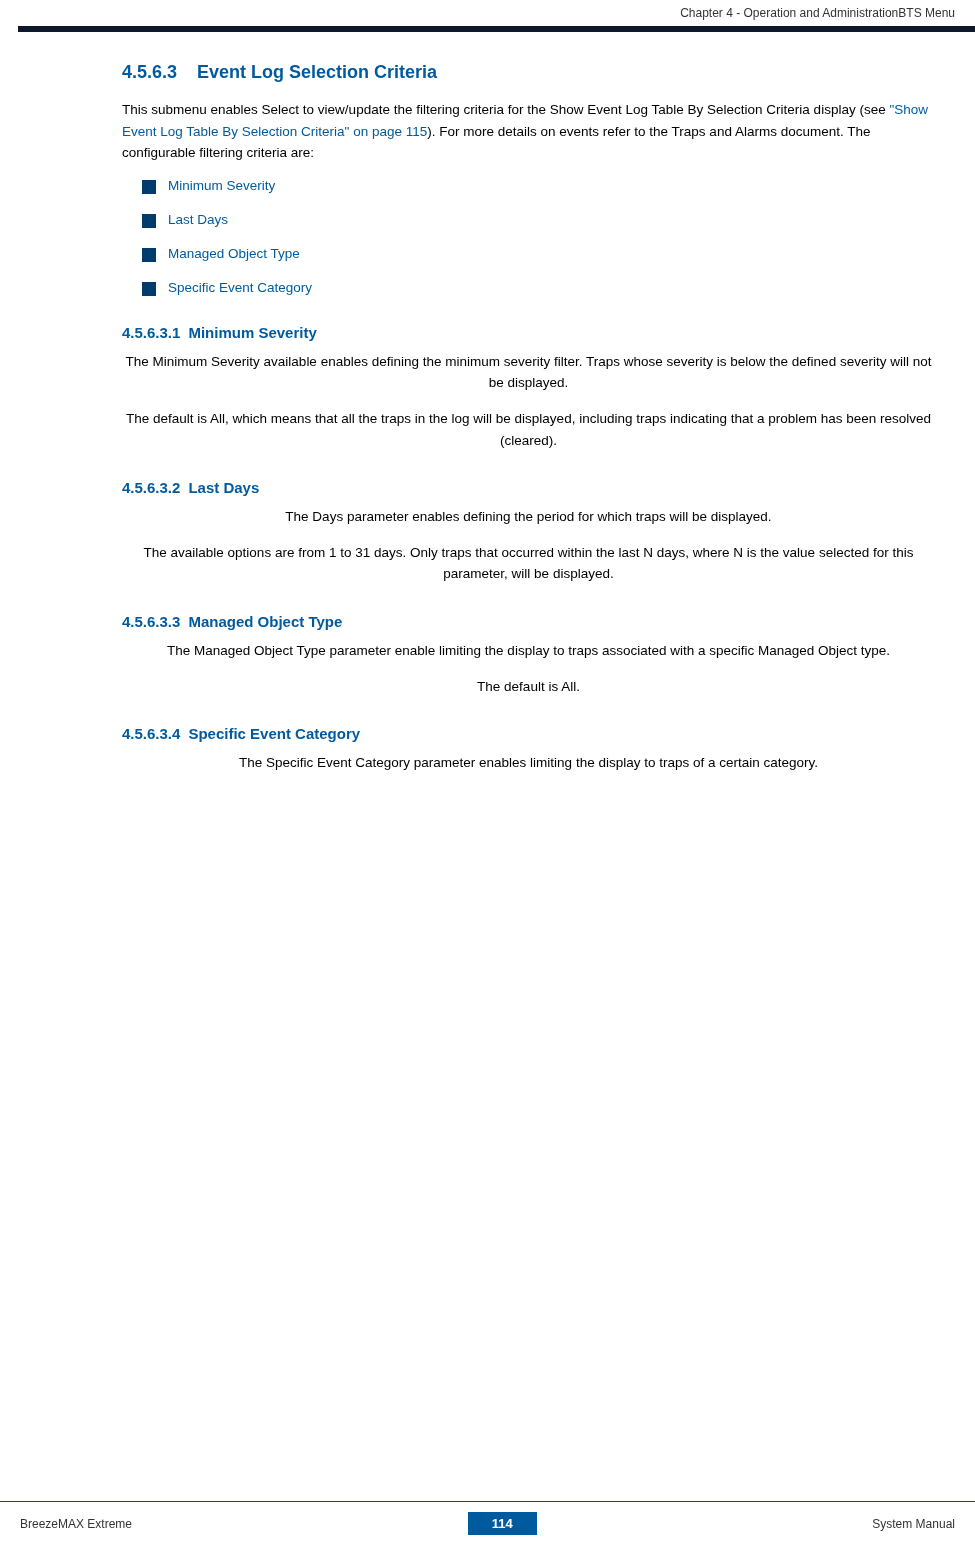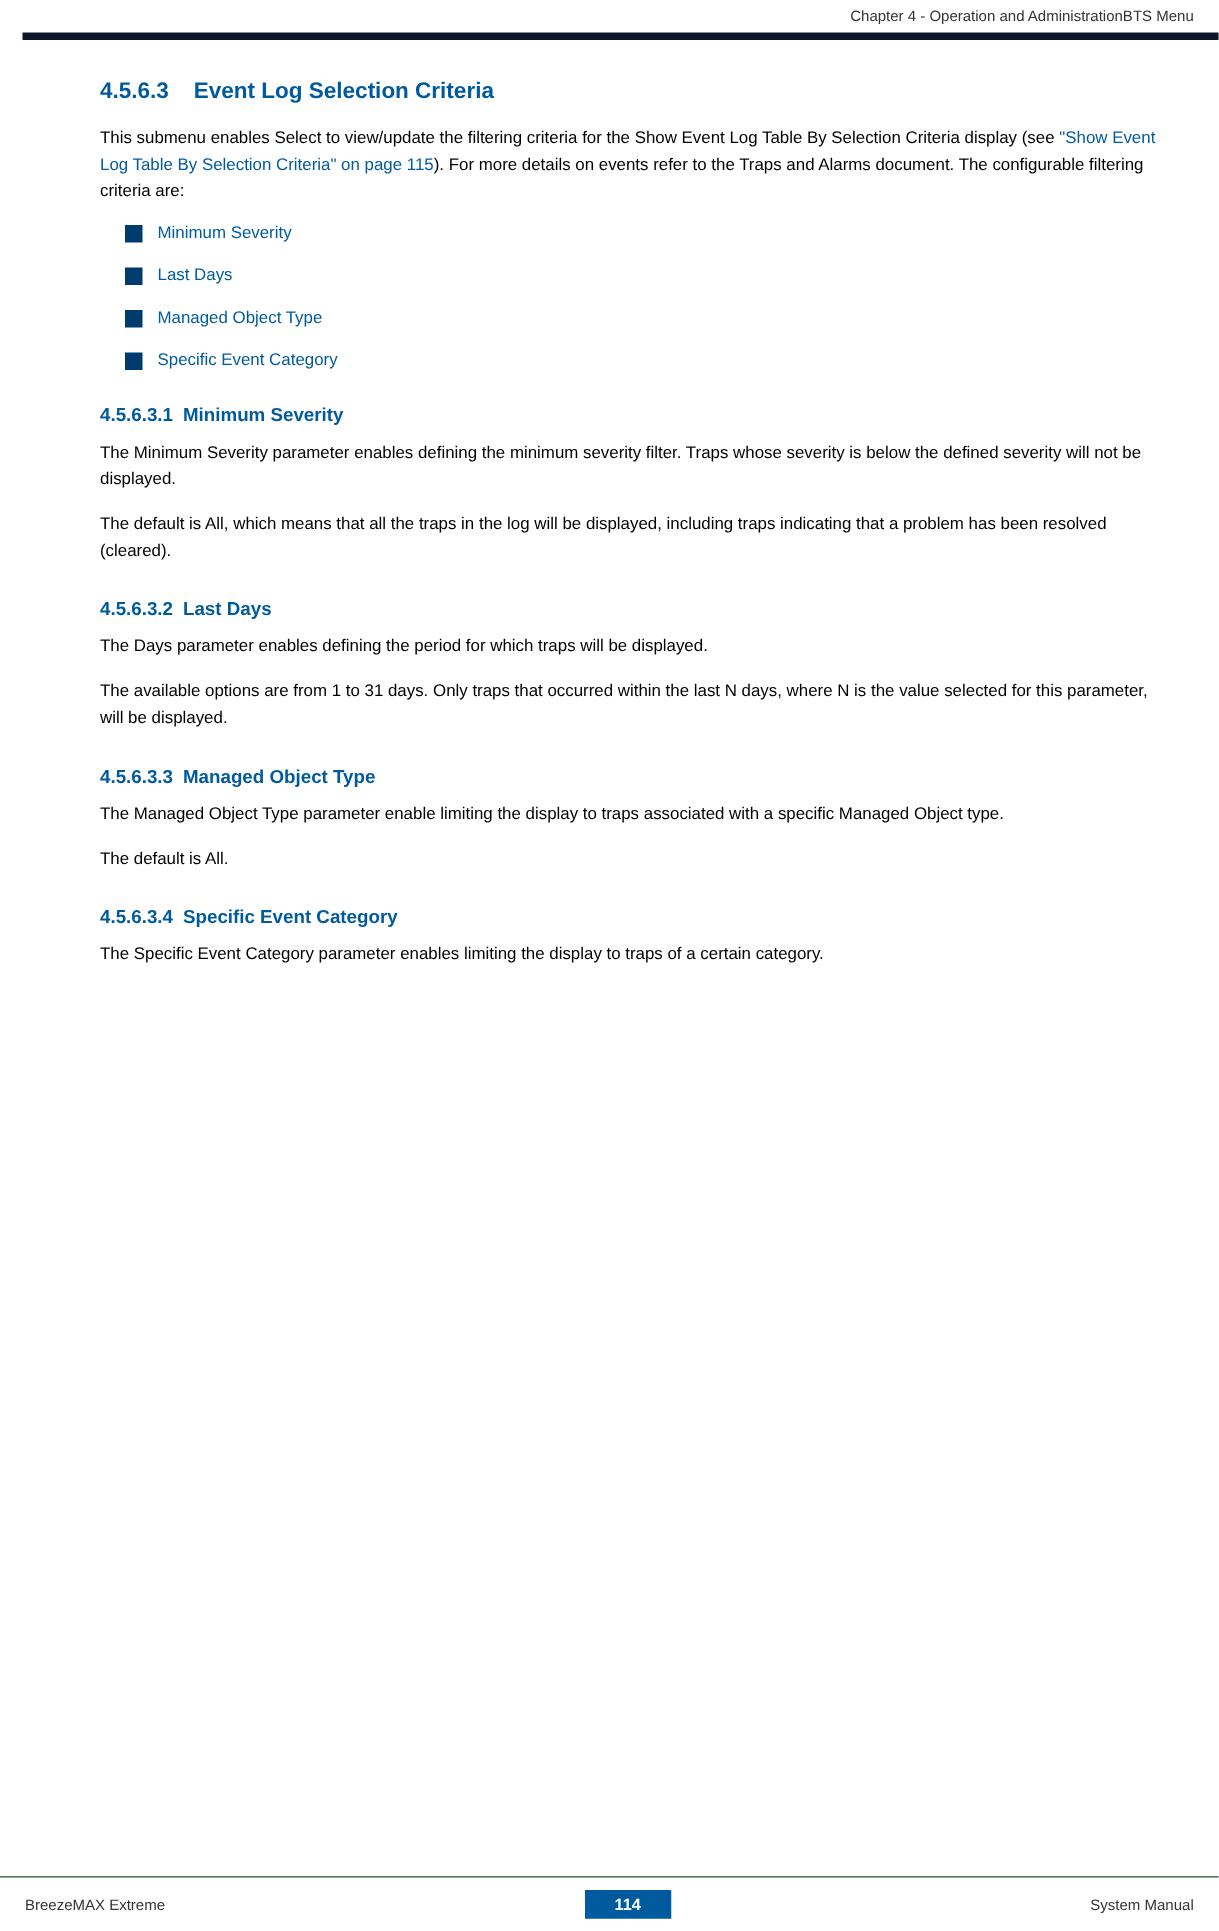--- a/index.html
+++ b/index.html
@@ -76,20 +76,21 @@
       height: 14px;
       background: #003b6e;
       margin-right: 12px;
       margin-top: 2px;
       flex-shrink: 0;
       display: inline-block;
     }
 
     .subsection {
       margin-bottom: 22px;
+      text-align: center;
     }
 
     .subsection-heading {
       font-size: 15px;
       font-weight: bold;
       color: #005a9e;
       margin-bottom: 10px;
       display: flex;
       align-items: baseline;
       gap: 8px;
@@ -117,20 +118,21 @@
     .page-number-box {
       background: #005a9e;
       color: #fff;
       padding: 4px 24px;
       font-size: 13px;
       font-weight: bold;
     }
 
     .section-block {
       margin-bottom: 28px;
+      margin-left: 42px;
     }
   </style>
 </head>
 <body>
 
 <div class="page-header">
   <span class="header-left">Chapter 4 - Operation and Administration</span>
   <span class="header-right">BTS Menu</span>
 </div>
 
@@ -165,21 +167,21 @@
         <span>Specific Event Category</span>
       </li>
     </ul>
   </div>
 
   <div class="subsection section-block">
     <div class="subsection-heading">
       <span class="sub-number">4.5.6.3.1</span>
       <span>Minimum Severity</span>
     </div>
-    <p class="body-text">The Minimum Severity parameter enables defining the minimum severity filter. Traps whose severity is below the defined severity will not be displayed.</p>
+    <p class="body-text">The Minimum Severity available enables defining the minimum severity filter. Traps whose severity is below the defined severity will not be displayed.</p>
     <p class="body-text">The default is All, which means that all the traps in the log will be displayed, including traps indicating that a problem has been resolved (cleared).</p>
   </div>
 
   <div class="subsection section-block">
     <div class="subsection-heading">
       <span class="sub-number">4.5.6.3.2</span>
       <span>Last Days</span>
     </div>
     <p class="body-text">The Days parameter enables defining the period for which traps will be displayed.</p>
     <p class="body-text">The available options are from 1 to 31 days. Only traps that occurred within the last N days, where N is the value selected for this parameter, will be displayed.</p>

